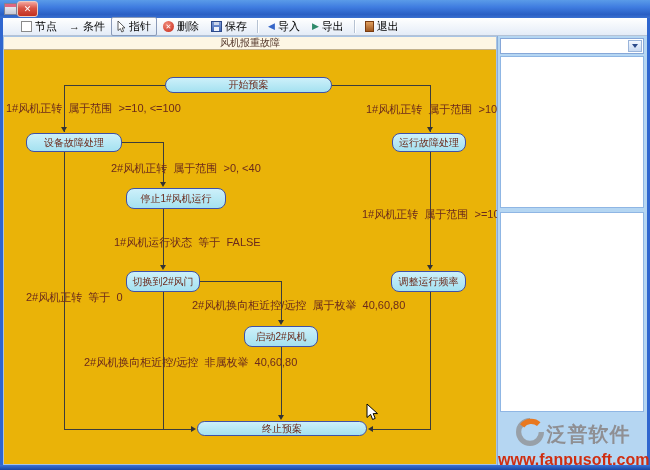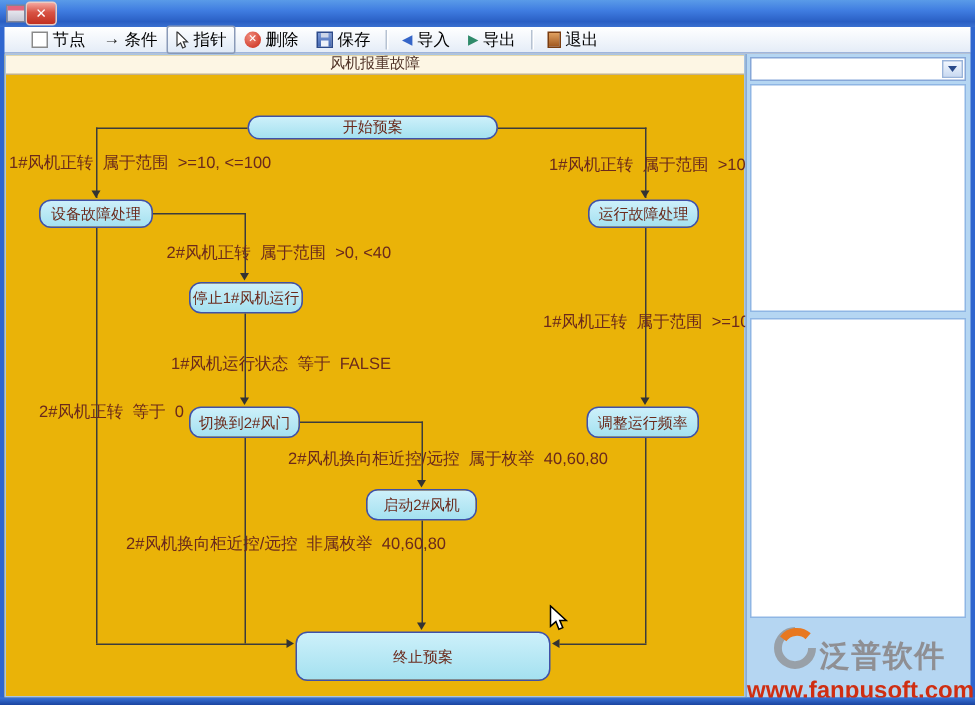--- a/index.html
+++ b/index.html
@@ -77,21 +77,21 @@
   .dropdown .dd-btn{position:absolute;right:1px;top:1px;width:14px;height:12px;
     background:linear-gradient(#f2f7fe,#c9daf2);border:1px solid #9ab4da;box-sizing:border-box;
     display:flex;align-items:center;justify-content:center;}
   .dd-caret{width:0;height:0;border-left:3px solid transparent;border-right:3px solid transparent;
     border-top:4px solid #2a4a8a;}
   .listbox{position:absolute;left:2px;width:144px;background:#fff;
     border:1px solid #8fb6e4;box-sizing:border-box;}
   #listbox1{top:20px;height:152px;}
   #listbox2{top:176px;height:200px;}
   .logo{position:absolute;left:0;top:382px;width:150px;text-align:center;}
-  .logo-row{display:flex;align-items:flex-end;justify-content:center;gap:3px;}
+  .logo-row{display:flex;align-items:center;justify-content:center;gap:3px;}
   .logo-name{font-size:20px;font-weight:bold;color:#8f8f93;letter-spacing:1px;}
   .logo-url{font-size:16px;font-weight:bold;color:#cf2e12;margin-top:1px;}
   
   #bottomborder{position:absolute;left:0;top:465px;width:650px;height:5px;
     background:linear-gradient(#3a74d8,#1a44a0);}
 </style>
 </head>
 <body>
 
 <div id="titlebar">
@@ -168,32 +168,32 @@
   <div class="arr arr-d" style="left:423px;top:228px;"></div>
   <div class="arr arr-d" style="left:274px;top:378px;"></div>
   <div class="arr arr-r" style="left:187px;top:389px;"></div>
   <div class="arr arr-l" style="left:364px;top:389px;"></div>
 
   <div class="cond" style="left:2px;top:64px;">1#风机正转  属于范围  &gt;=10, &lt;=100</div>
   <div class="cond" style="left:362px;top:65px;">1#风机正转  属于范围  &gt;100, &lt;=400</div>
   <div class="cond" style="left:107px;top:124px;">2#风机正转  属于范围  &gt;0, &lt;40</div>
   <div class="cond" style="left:110px;top:198px;">1#风机运行状态  等于  FALSE</div>
   <div class="cond" style="left:358px;top:170px;">1#风机正转  属于范围  &gt;=10, &lt;=100</div>
-  <div class="cond" style="left:22px;top:230px;">2#风机正转  等于  0</div>
+  <div class="cond" style="left:22px;top:253px;">2#风机正转  等于  0</div>
   <div class="cond" style="left:188px;top:261px;">2#风机换向柜近控/远控  属于枚举  40,60,80</div>
   <div class="cond" style="left:80px;top:318px;">2#风机换向柜近控/远控  非属枚举  40,60,80</div>
 
   <div class="node" style="left:161px;top:40px;width:167px;height:16px;">开始预案</div>
-  <div class="node" style="left:22px;top:96px;width:76px;height:19px;">设备故障处理</div>
+  <div class="node" style="left:22px;top:96px;width:96px;height:19px;">设备故障处理</div>
   <div class="node" style="left:388px;top:96px;width:74px;height:19px;">运行故障处理</div>
-  <div class="node" style="left:122px;top:151px;width:76px;height:21px;">停止1#风机运行</div>
+  <div class="node" style="left:122px;top:151px;width:100px;height:21px;">停止1#风机运行</div>
   <div class="node" style="left:122px;top:234px;width:74px;height:21px;">切换到2#风门</div>
   <div class="node" style="left:240px;top:289px;width:74px;height:21px;">启动2#风机</div>
   <div class="node" style="left:387px;top:234px;width:75px;height:21px;">调整运行频率</div>
-  <div class="node" style="left:193px;top:384px;width:170px;height:33px;text-align:right;">终止预案</div>
+  <div class="node" style="left:193px;top:384px;width:170px;height:15px;text-align:right;">终止预案</div>
 
   <div id="mouse-cursor">
     <svg width="13" height="19" viewBox="0 0 13 19">
         <path d="M1 1 L1 14.5 L4.6 11.4 L6.6 16.5 L9.2 15.4 L7.2 10.6 L11.5 10.6 Z" fill="#fff" stroke="#000" stroke-width="1"></path>
       </svg>
   </div>
 </div>
 
 <div id="rightpanel">
   <div class="dropdown">

